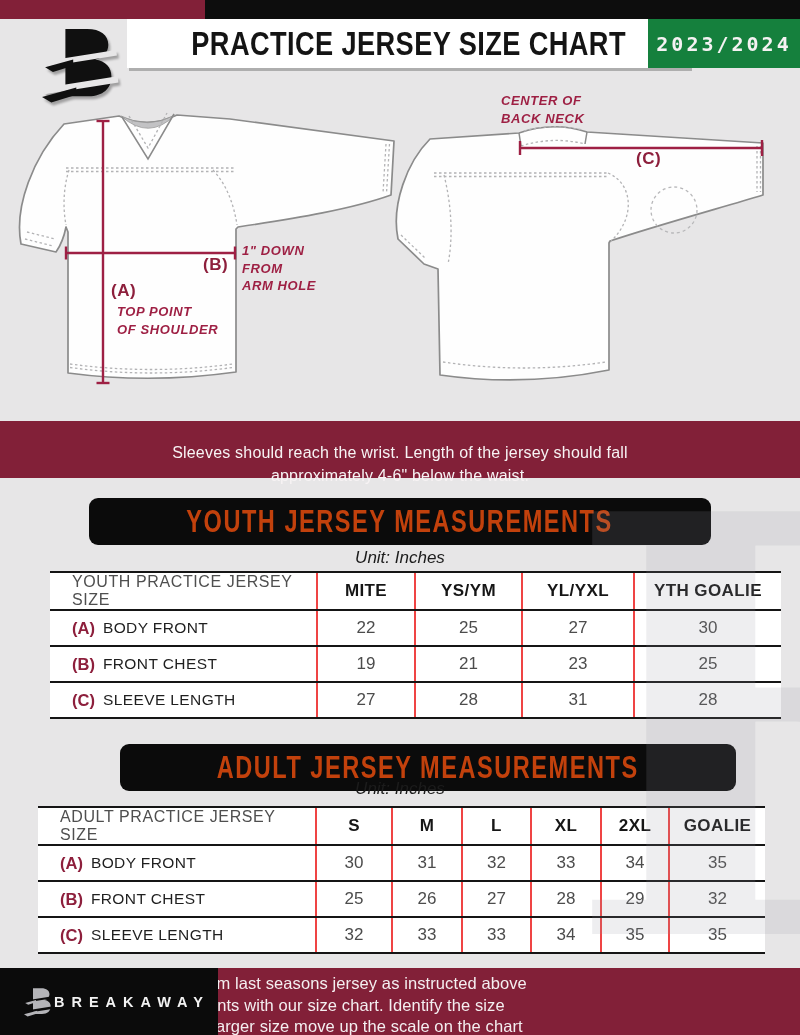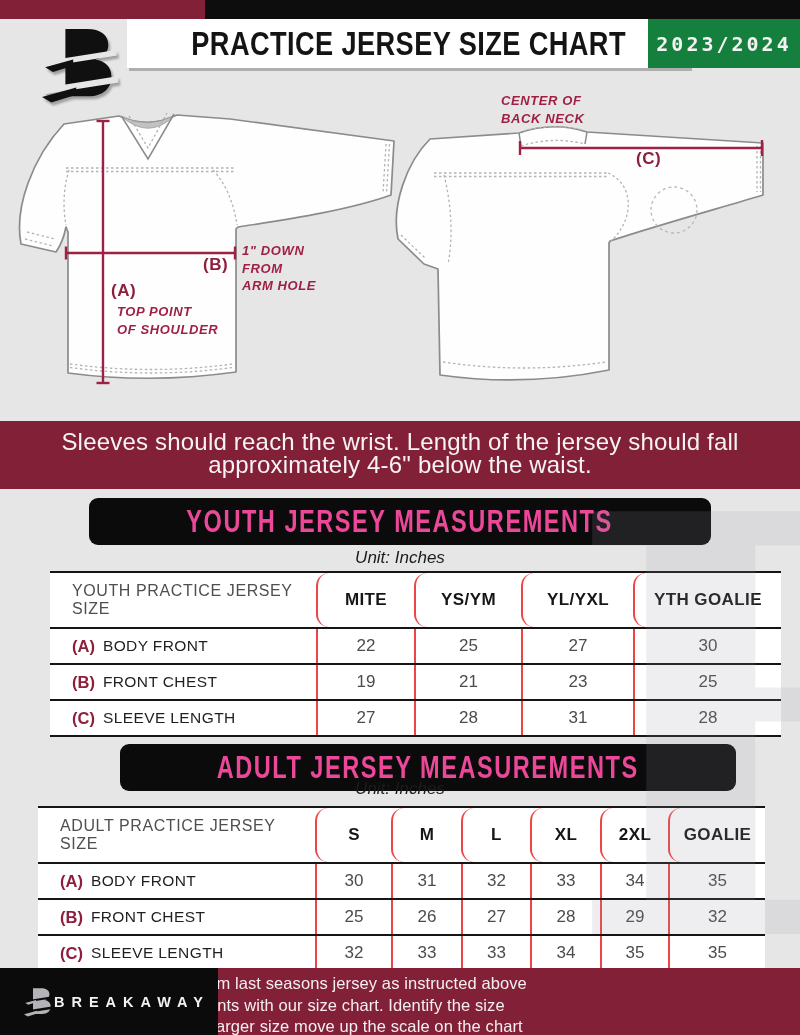--- a/index.html
+++ b/index.html
@@ -46,49 +46,49 @@
   .mkey{
     position:absolute;font-size:17px;font-weight:bold;color:#8d1f3c;letter-spacing:0.5px;
   }
   .mcap{
     position:absolute;font-size:13px;line-height:17.5px;font-style:italic;font-weight:600;
     color:#9e2044;letter-spacing:0.6px;
   }
 
   
   .note-banner{
-    left:0;top:421px;width:800px;height:68px;background:#822038;
-    color:#f7f3f4;font-size:24px;line-height:22.5px;text-align:center;
-    padding-top:10px;box-sizing:border-box;letter-spacing:0.2px;
+    left:0;top:421px;width:800px;height:57px;background:#822038;
+    color:#f7f3f4;font-size:16px;line-height:22.5px;text-align:center;
+    padding-top:21px;box-sizing:border-box;letter-spacing:0.2px;
   }
 
   
   .section-banner{left:0;width:800px;display:flex;justify-content:center;}
   .section-banner .pill{
     background:#0b0b0b;border-radius:9px;height:47px;line-height:47px;
-    padding:0 30px;color:#ec4899;text-align:center;
+    padding:0 30px;color:#c2410c;text-align:center;
   }
   .pill span{
     display:inline-block;transform:scaleX(0.76);
     font-size:31px;font-weight:bold;letter-spacing:2px;white-space:nowrap;
   }
   .unit{
     left:0;width:800px;text-align:center;font-style:italic;font-size:17px;color:#1c1c1c;
   }
 
   
   .sizetable{background:#ffffff;border-top:2px solid #151515;}
   .tr{display:grid;border-bottom:2px solid #151515;}
   .youth .tr{grid-template-columns:266px 98px 107px 112px 148px;}
   .adult .tr{grid-template-columns:277px 76px 70px 69px 70px 68px 97px;}
   .td{
     display:flex;align-items:center;justify-content:center;
     height:34px;font-size:17px;color:#4c4c4c;
   }
-  .tr.head .td{height:54px;border-radius:13px;}
+  .tr.head .td{height:36px;}
   .td.vcol{border-left:2px solid #ef4444;}
   .td.labelcol{justify-content:flex-start;padding-left:22px;}
   .head-label{font-size:16px;color:#4f4f4f;letter-spacing:0.6px;justify-content:center;padding-left:0;}
   .head-size{font-weight:bold;color:#161616;letter-spacing:0.4px;}
   .rowkey{color:#8d1f3c;font-weight:bold;font-size:16.5px;margin-right:8px;}
   .rowlabel{color:#1f1f1f;font-size:15.5px;letter-spacing:0.4px;}
 
   
   .footer{left:0;top:968px;width:800px;height:67px;background:#822038;}
   .footer-black{left:0;top:968px;width:218px;height:67px;background:#0b0b0b;display:flex;align-items:center;}

